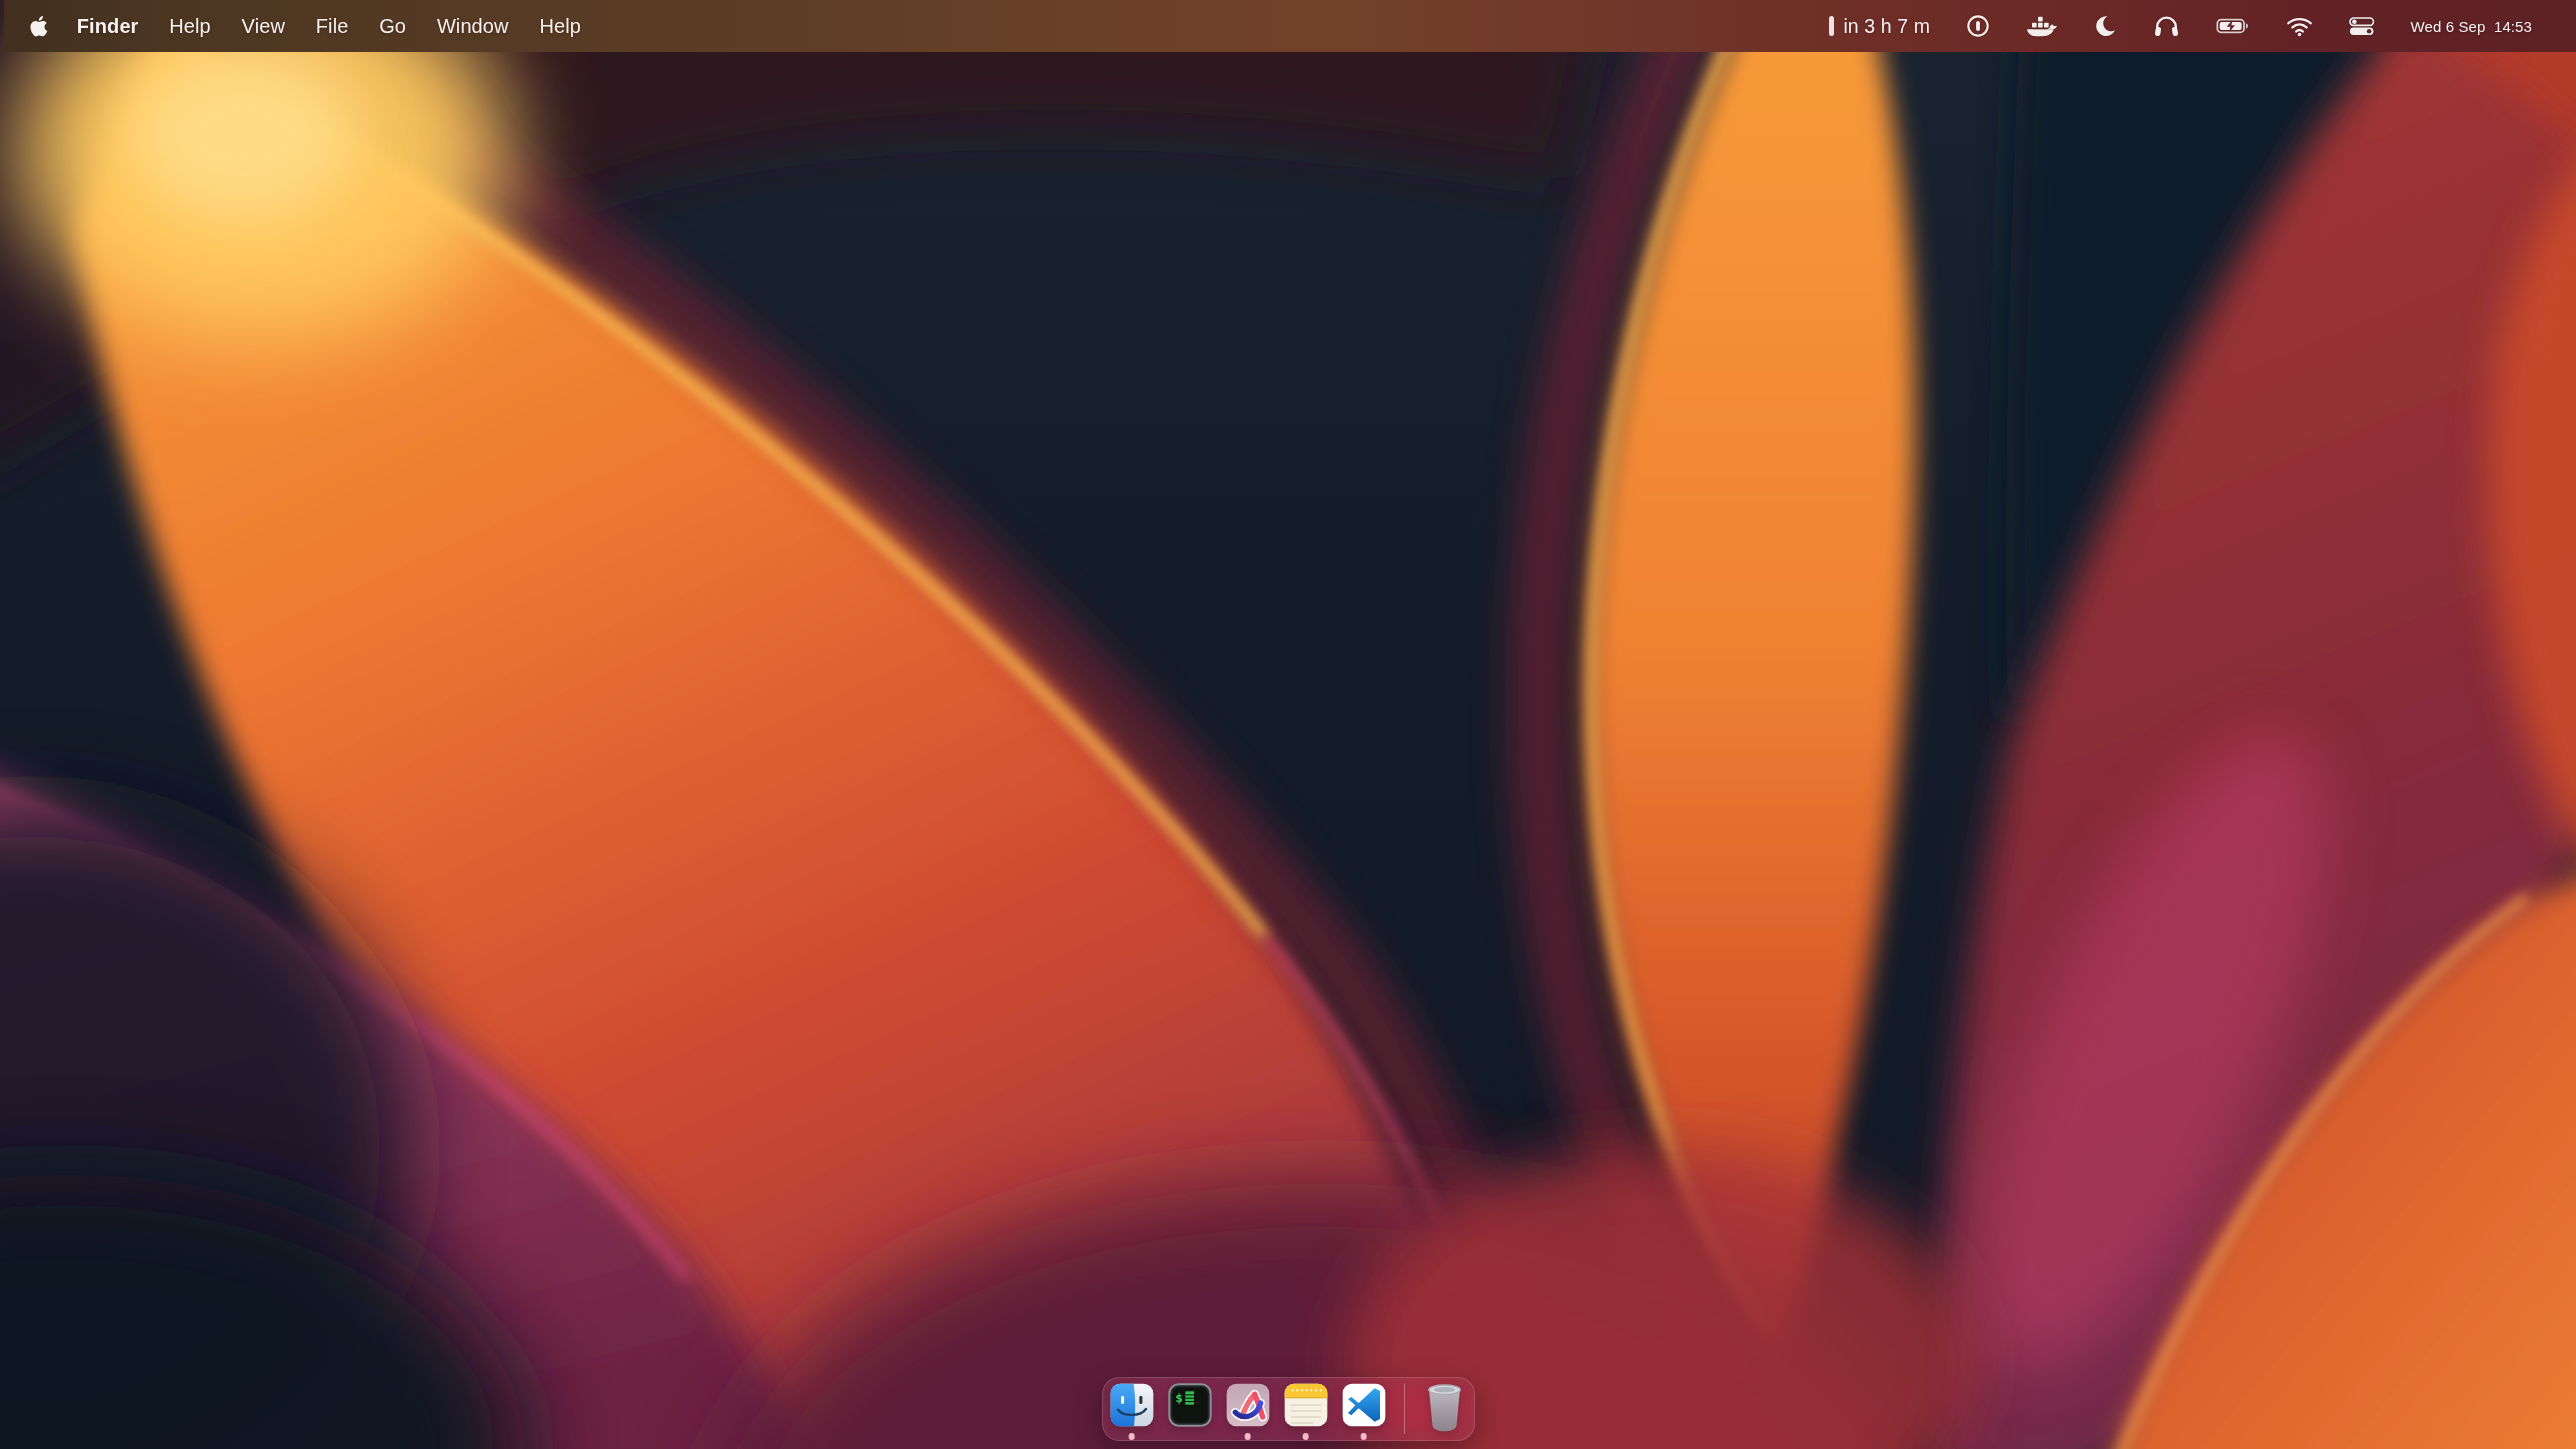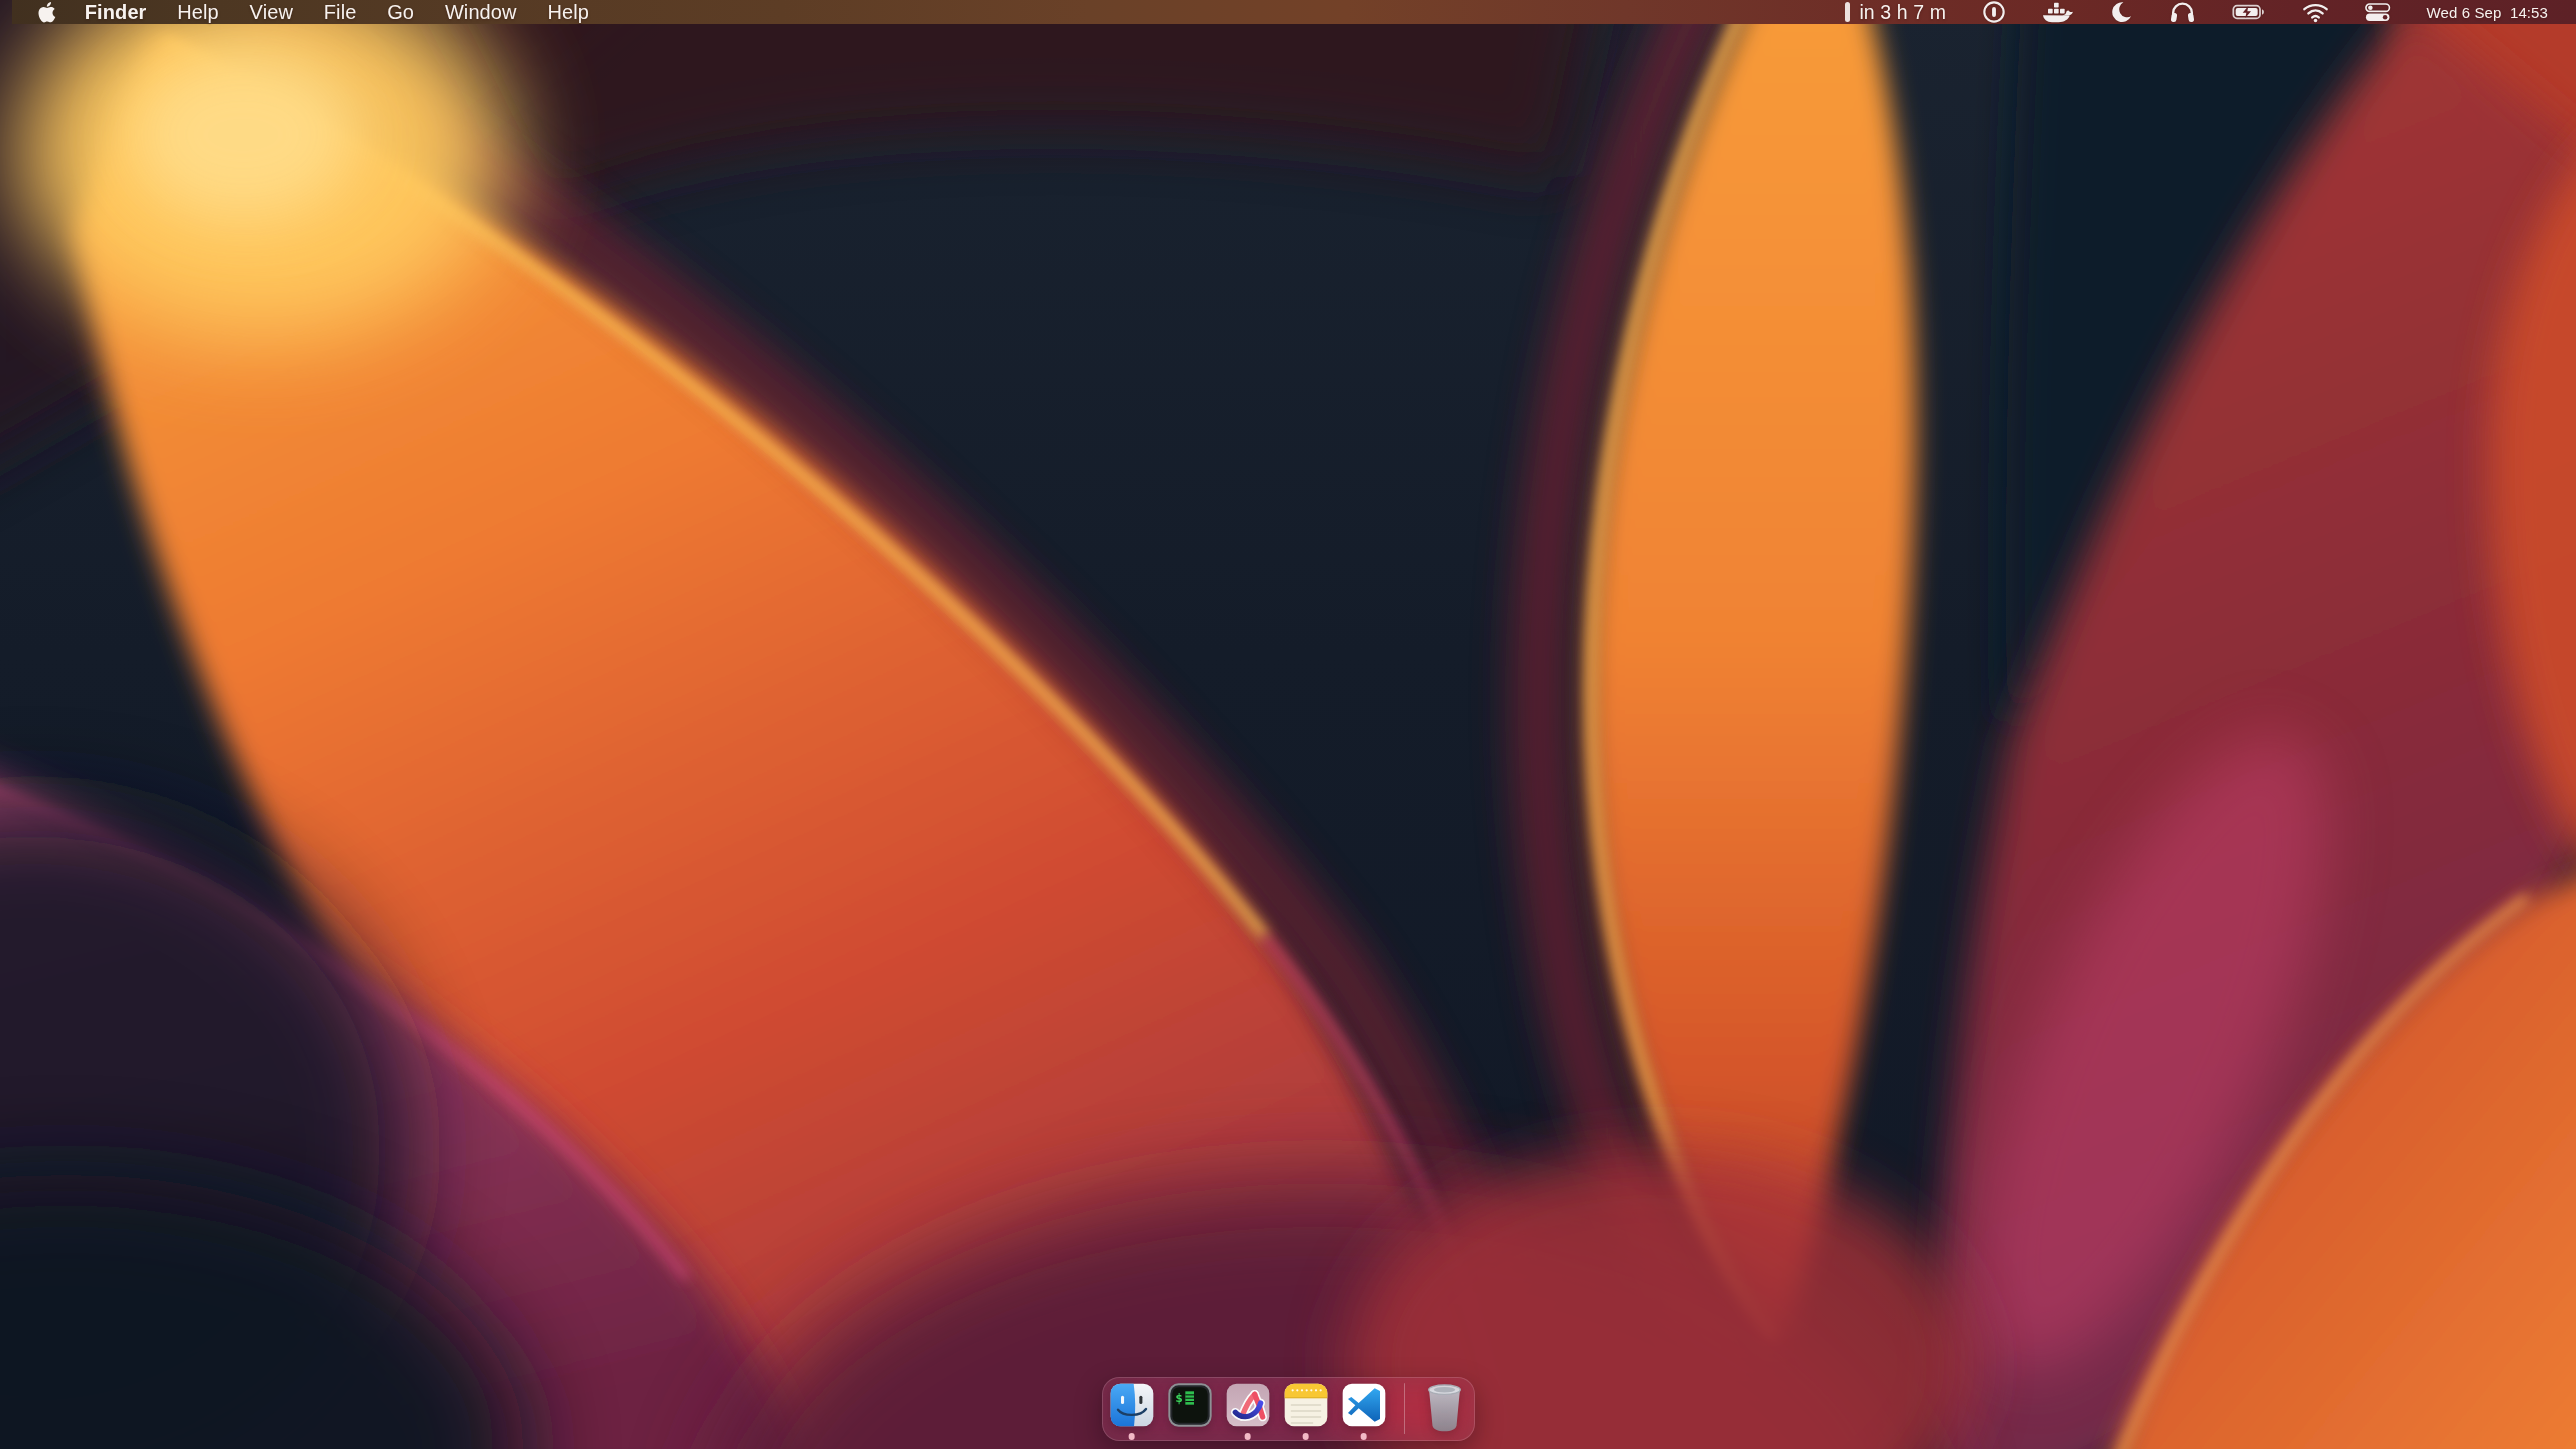--- a/index.html
+++ b/index.html
@@ -1,29 +1,29 @@
 <!DOCTYPE html>
 <html style="font-size:10.7px"><head>
 <meta charset="utf-8">
 <style>
   html,body{margin:0;padding:0;width:2576px;height:1449px;overflow:hidden;background:#10151e;
     font-family:"Liberation Sans",sans-serif;-webkit-user-select:none}
   .wallpaper{position:absolute;inset:0;width:100%;height:100%;display:block;z-index:0}
 
   
-  .menu-bar{position:absolute;top:0;left:12px;right:0;height:24px;z-index:10;display:flex;align-items:center;
+  .menu-bar{position:absolute;top:0;left:4px;right:0;height:52px;z-index:10;display:flex;align-items:center;
     color:#f7f2ef;font-size:20px;letter-spacing:0.1px;text-shadow:0 0.7px 2.7px rgba(45,12,10,.4);
     background:linear-gradient(90deg,#41301f 0%,#4d3722 8%,#553a24 18%,#5d3d25 30%,#6a4128 42%,
       #734128 52%,#70372a 63%,#6e2e27 72%,#6b2925 80%,#632326 89%,#5d2126 100%)}
   .menu-left{display:flex;align-items:center;height:100%}
   .apple-wrap{margin:0 13.4px 0 25px;display:flex;align-items:center}
   .apple-wrap svg{display:block}
   .menu-item{padding:0 15.4px;line-height:36px;cursor:default}
   .menu-item.app{font-weight:700}
-  .menu-right{margin-left:auto;display:flex;align-items:flex-end;gap:36px;padding-right:28px;height:100%}
+  .menu-right{margin-left:auto;display:flex;align-items:flex-end;gap:36px;padding-right:44px;height:100%}
   .si{display:flex;align-items:center;height:100%}
   .si svg{display:block;filter:drop-shadow(0 0.7px 1.3px rgba(45,12,10,.35))}
   .timer-group{display:flex;align-items:center;gap:9.4px}
   .timer-bar{width:4.7px;height:20px;border-radius:2.7px;background:#ece1de}
   .status-text{font-size:19.5px}
   .clock{white-space:pre;font-size:15px}
 
   
   .dock{position:absolute;left:1102px;top:1377px;width:373px;height:64px;box-sizing:border-box;z-index:10;
     border-radius:17.4px;background:rgba(134,70,95,.40);border:1.3px solid rgba(255,255,255,.15);

